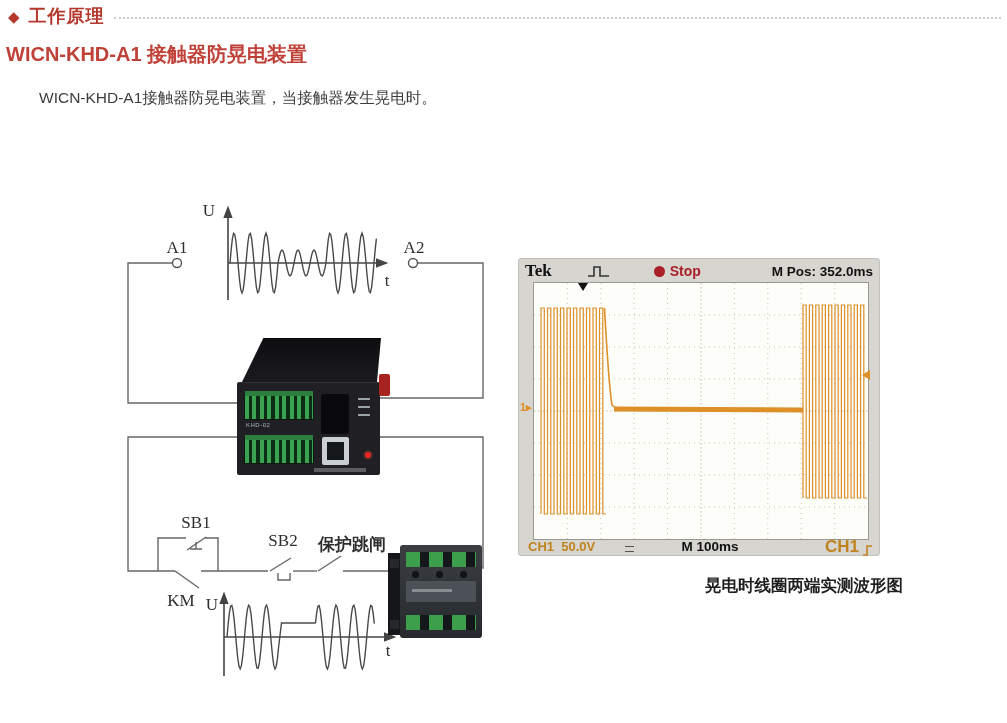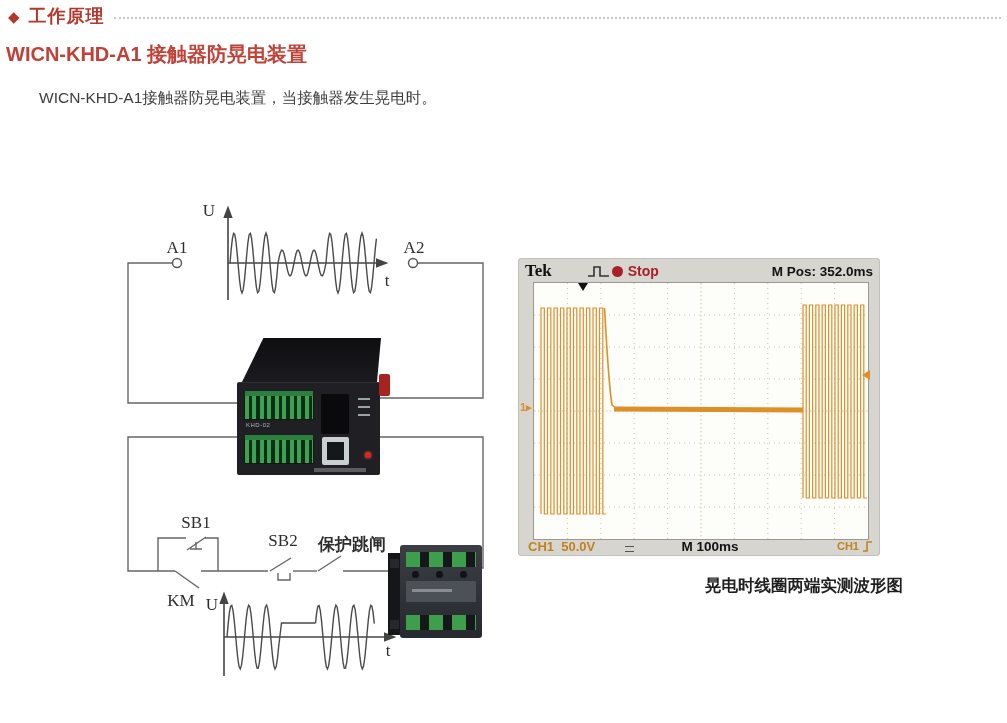--- a/index.html
+++ b/index.html
@@ -64,37 +64,37 @@
   .ct-mid{position:absolute;left:6px;top:36px;width:70px;height:21px;background:#4b5157;border-radius:1px;}
   .ct-mid::after{content:"";position:absolute;left:6px;top:8px;width:40px;height:3px;background:rgba(255,255,255,.35);}
   .ct-screws span{position:absolute;width:7px;height:7px;border-radius:50%;background:#101214;top:26px;}
 
   
   .scope{position:absolute;left:518px;top:258px;width:362px;height:298px;background:#d7d5d0;
          border-radius:4px;box-shadow:inset 0 0 0 1px #c2c0ba;}
   .scope-top{position:absolute;left:7px;right:7px;top:2px;height:22px;display:flex;align-items:center;}
   .scope-brand{font-family:"Liberation Serif",serif;font-weight:bold;font-size:17px;color:#111;}
   .pulse-icon{margin-left:34px;}
-  .stop-wrap{display:flex;align-items:center;gap:5px;}
+  .stop-wrap{display:flex;align-items:center;gap:5px;margin-left:42px;}
   .stop-dot{width:11px;height:11px;border-radius:50%;background:var(--stopRed);}
   .stop-txt{color:var(--stopRed);font-weight:bold;font-size:14px;}
   .mpos{margin-left:auto;font-weight:bold;font-size:13.5px;color:#111;}
   .screen{position:absolute;left:15px;top:24px;width:334px;height:256px;background:#fdfdfa;border:1px solid #9a9890;}
   .trig-pos{position:absolute;left:60px;top:25px;width:0;height:0;border-left:5px solid transparent;
             border-right:5px solid transparent;border-top:8px solid #111;}
   .ch-marker{position:absolute;left:2px;top:143px;color:var(--trace);font-size:11px;font-weight:bold;}
   .trig-lvl{position:absolute;right:10px;top:112px;width:0;height:0;border-top:5px solid transparent;
             border-bottom:5px solid transparent;border-right:8px solid var(--trace);}
   .scope-bot{position:absolute;left:10px;right:6px;bottom:1px;height:17px;display:flex;align-items:center;gap:16px;}
   .ch1scale{color:var(--scopeOrange);font-weight:bold;font-size:13px;white-space:pre;}
   .gnd{width:9px;height:4px;border-top:1.5px solid #555;border-bottom:1.5px solid #555;margin-left:14px;margin-top:4px;}
   .timebase{position:absolute;left:122px;right:0;text-align:left;font-weight:bold;font-size:13.5px;color:#111;
             width:120px;text-align:center;}
-  .trigsrc{margin-left:auto;display:flex;align-items:flex-start;gap:3px;color:var(--scopeOrange);
-           font-weight:bold;font-size:11px;}
+  .trigsrc{margin-left:auto;display:flex;align-items:flex-end;gap:3px;color:var(--scopeOrange);
+           font-weight:bold;font-size:17px;}
 </style>
 </head>
 <body>
 
 <div class="page">
 
   <div class="hdr">
     <span class="diamond">◆</span>
     <span class="title">工作原理</span>
     <span class="dots"></span>

